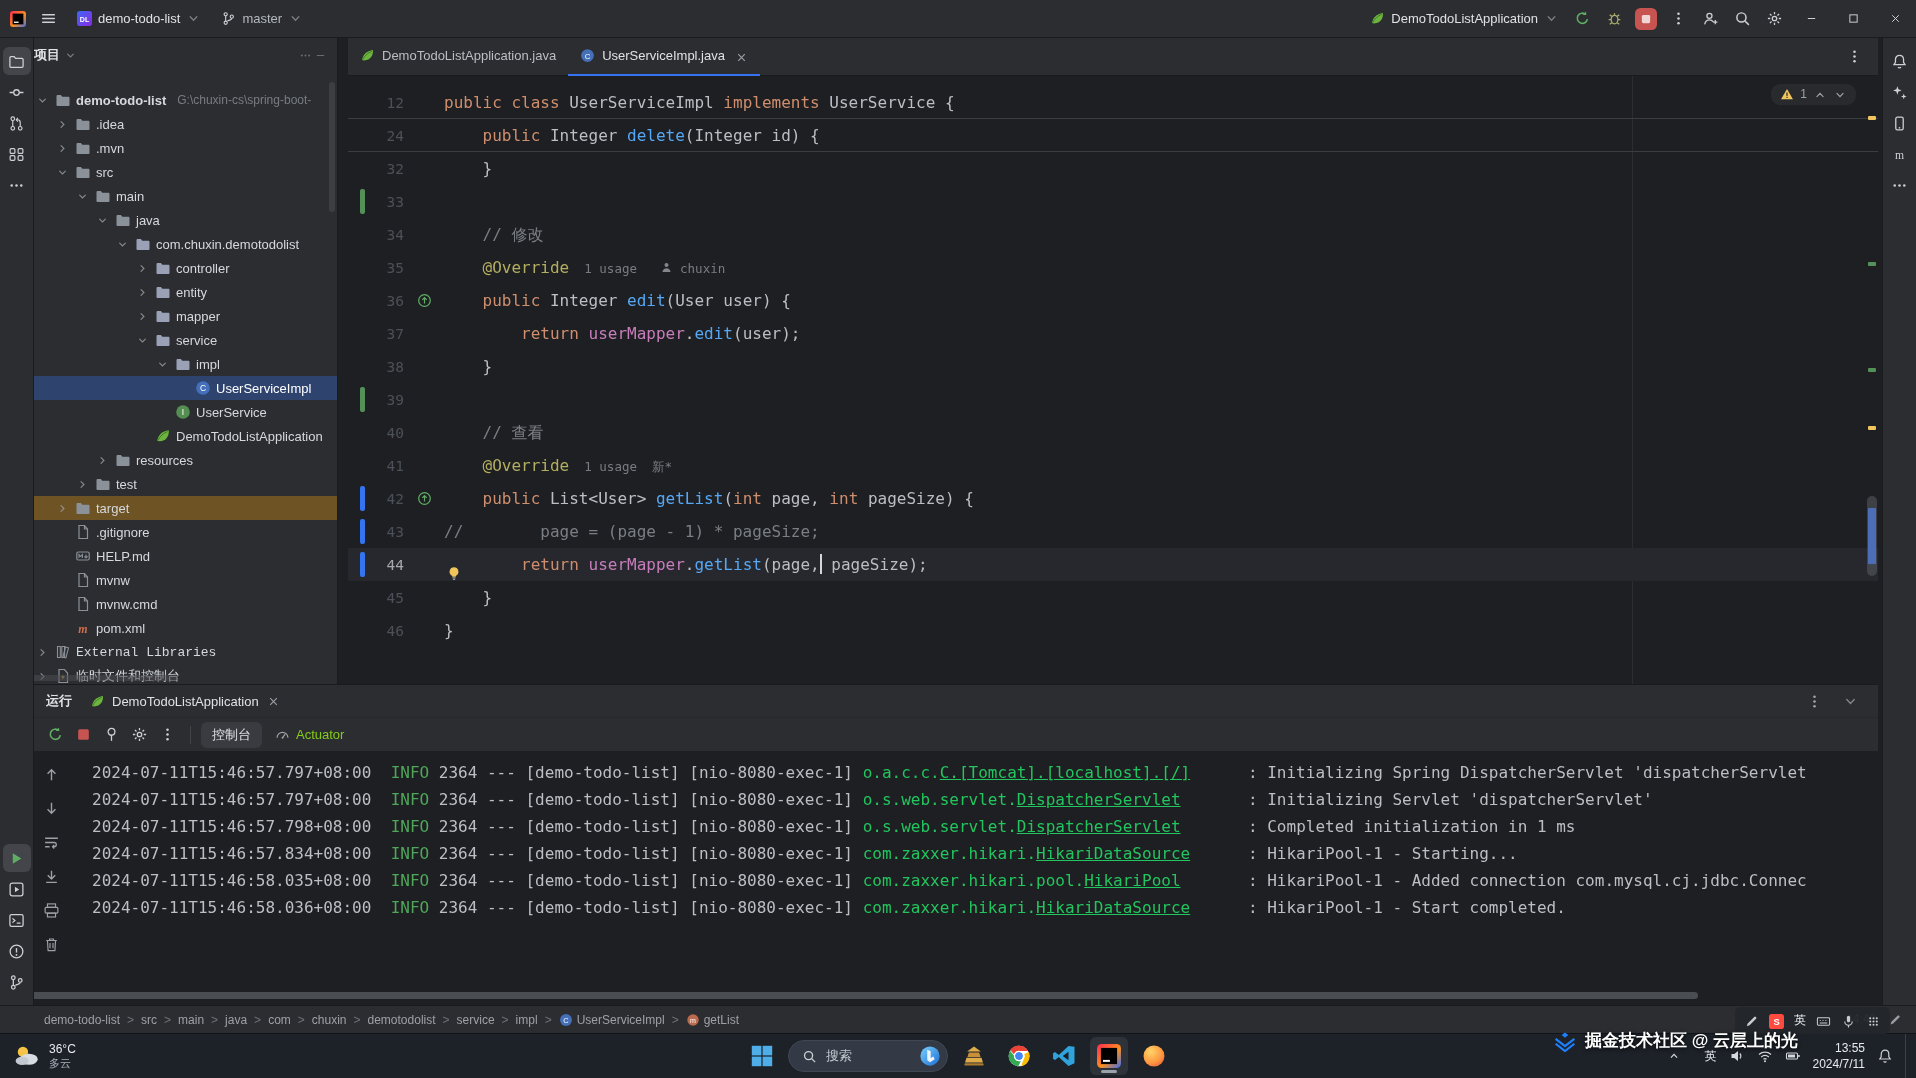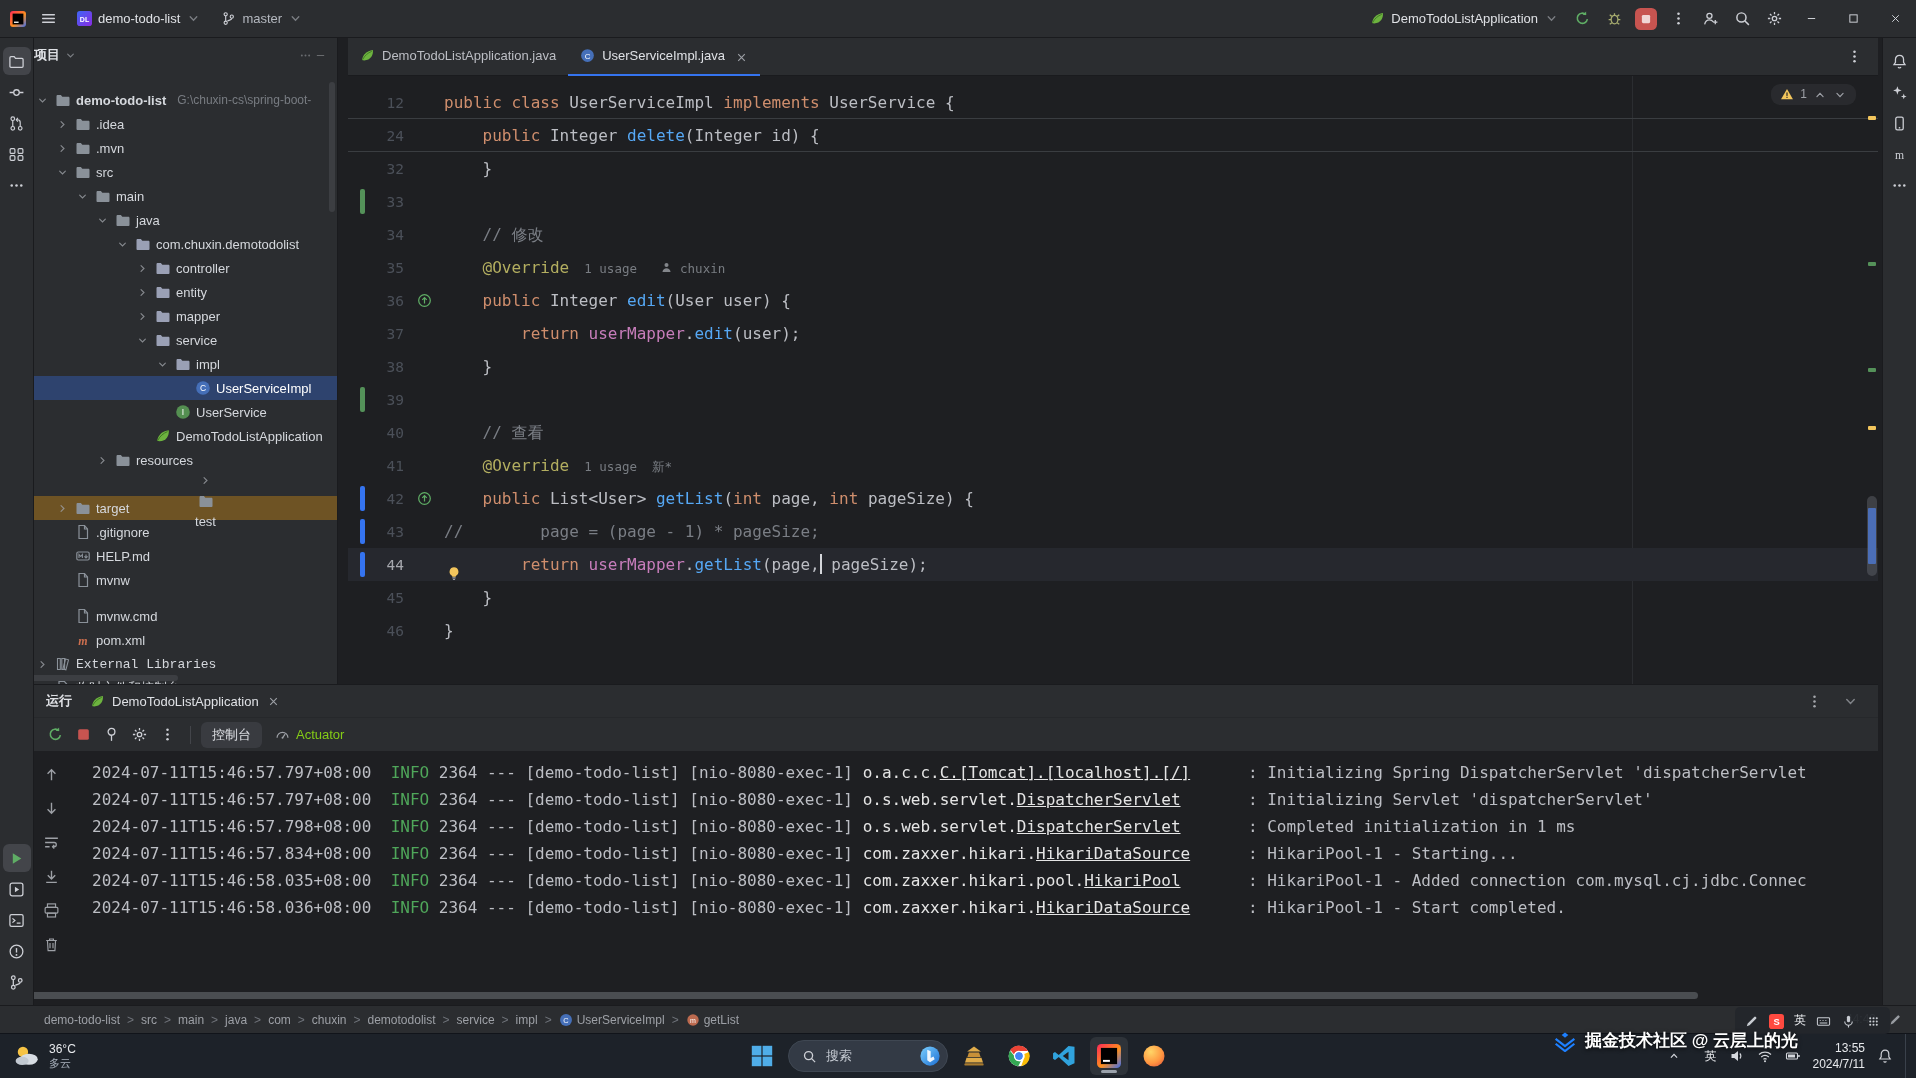--- a/index.html
+++ b/index.html
@@ -86,21 +86,21 @@
 .rp-tools{height:34px;flex:none;background:#2b2d30;border-top:1px solid #26282b;display:flex;align-items:center;gap:2px;padding:0 8px}
 .rp-tools .strip-btn{margin:0;width:26px;height:26px}
 .vsep{width:1px;height:18px;background:#43454a;margin:0 8px}
 .view-tab{display:flex;align-items:center;gap:6px;padding:4px 11px;border-radius:6px;color:#84cc16}
 .view-tab.active{color:#dfe1e5;background:#393b40}
 .rconsole{flex:1;display:flex;min-height:0;position:relative}
 .ctools{width:34px;flex:none;display:flex;flex-direction:column;align-items:center;gap:8px;padding-top:10px}
 .ctools .strip-btn{margin:0;width:26px;height:26px}
 .cout{flex:1;overflow:hidden;padding:8px 0 0 24px;font-family:"DejaVu Sans Mono",monospace;font-size:16px;white-space:pre}
 .con-line{height:27px;line-height:27px}
-.ct{color:#bcbec4}.clv{color:#4fa65a}.clg{color:#e5e5e5}.lk{text-decoration:underline}
+.ct{color:#bcbec4}.clv{color:#4fa65a}.clg{color:#22c55e}.lk{text-decoration:underline}
 .hscroll{position:absolute;left:10px;top:992px;width:1688px;height:7px;border-radius:4px;background:#4a4d51;z-index:9}
 
 .sbar{position:absolute;left:0;right:0;top:1005px;height:28px;background:#2b2d30;border-top:1px solid #1a1b1e;display:flex;align-items:center;padding:0 14px 0 44px;font-size:12px;color:#9da0a6;z-index:15}
 .crumbs{display:flex;align-items:center;gap:7px;white-space:nowrap}
 .crumb{display:flex;align-items:center;gap:4px}
 .crumb .icw{width:14px;height:14px}
 .crumb-sep{color:#6f737a}
 .sbar-right{margin-left:auto;display:flex;align-items:center;gap:12px}
 .sbar-right .icw{width:14px;height:14px;opacity:.7}
 
@@ -673,21 +673,21 @@
             </svg>
           </span>
         </span>
         <span class="icw">
           <svg viewBox="0 0 16 16" xmlns="http://www.w3.org/2000/svg">
             <path d="M1.5 4.2c0-.7.5-1.2 1.2-1.2h3.2l1.4 1.7h6c.7 0 1.2.5 1.2 1.2v7c0 .7-.5 1.2-1.2 1.2H2.7c-.7 0-1.2-.5-1.2-1.2z" fill="#8A9199"></path>
           </svg>
         </span>
         <span class="tlabel">resources</span>
       </div>
-      <div class="tree-row" style="padding-left: 50px; flex-direction: column;">
+      <div class="tree-row" style="padding-left: 50px;">
         <span class="chev">
           <span class="icw">
             <svg viewBox="0 0 16 16" xmlns="http://www.w3.org/2000/svg">
               <path d="M6.2 4.5L9.8 8l-3.6 3.5" stroke="#9da0a6" stroke-width="1.4" fill="none" stroke-linecap="round"></path>
             </svg>
           </span>
         </span>
         <span class="icw">
           <svg viewBox="0 0 16 16" xmlns="http://www.w3.org/2000/svg">
             <path d="M1.5 4.2c0-.7.5-1.2 1.2-1.2h3.2l1.4 1.7h6c.7 0 1.2.5 1.2 1.2v7c0 .7-.5 1.2-1.2 1.2H2.7c-.7 0-1.2-.5-1.2-1.2z" fill="#8A9199"></path>
@@ -733,21 +733,21 @@
       <div class="tree-row" style="padding-left: 30px;">
         <span class="chev"></span>
         <span class="icw">
           <svg viewBox="0 0 16 16" xmlns="http://www.w3.org/2000/svg">
             <path d="M4 1.5h5.5L12.5 5v9.5H4z" fill="none" stroke="#8A9199" stroke-width="1.2"></path>
             <path d="M9.5 1.5V5h3" fill="none" stroke="#8A9199" stroke-width="1.2"></path>
           </svg>
         </span>
         <span class="tlabel">mvnw</span>
       </div>
-      <div class="tree-row" style="padding-left: 30px; margin-top: 12px;">
+      <div class="tree-row" style="padding-left: 30px;">
         <span class="chev"></span>
         <span class="icw">
           <svg viewBox="0 0 16 16" xmlns="http://www.w3.org/2000/svg">
             <path d="M4 1.5h5.5L12.5 5v9.5H4z" fill="none" stroke="#8A9199" stroke-width="1.2"></path>
             <path d="M9.5 1.5V5h3" fill="none" stroke="#8A9199" stroke-width="1.2"></path>
           </svg>
         </span>
         <span class="tlabel">mvnw.cmd</span>
       </div>
       <div class="tree-row" style="padding-left: 30px;">

